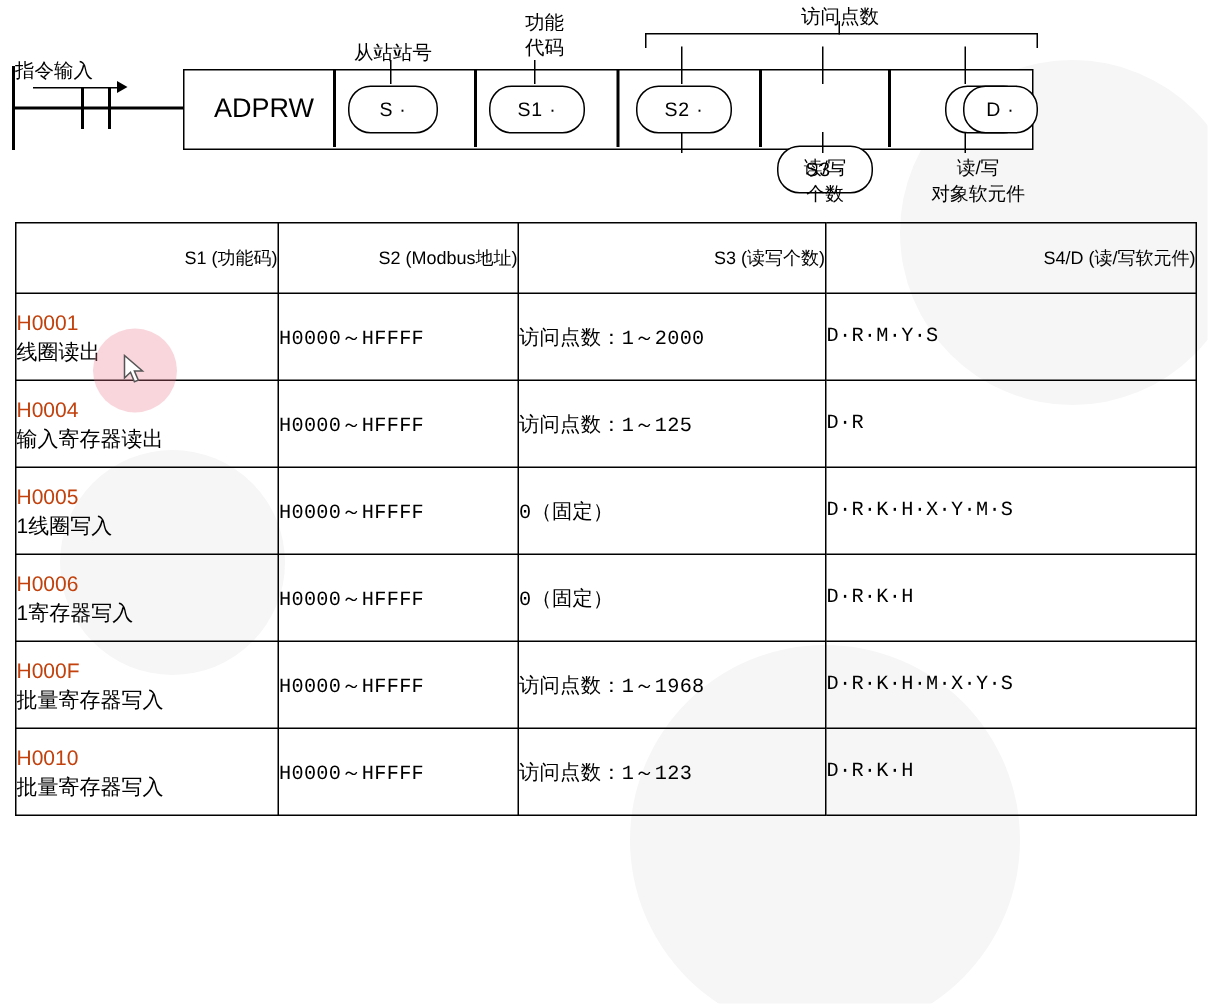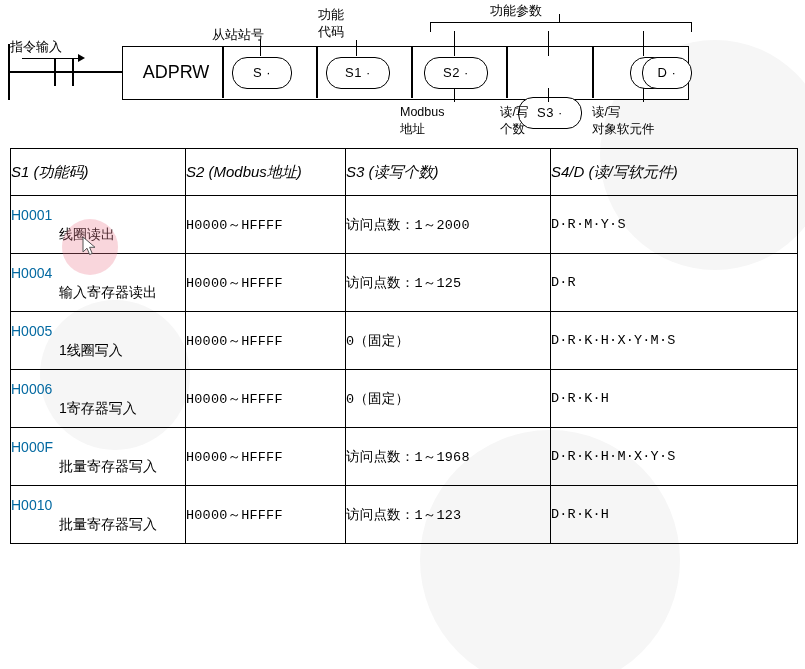--- a/index.html
+++ b/index.html
@@ -38,20 +38,21 @@
   .diagram {
     position: relative;
     height: 148px;
     width: 805px;
   }
 
   .lbl {
     position: absolute;
     font-size: 13px;
     line-height: 17px;
+    text-align: center;
     white-space: nowrap;
   }
 
   .lbl.sm { font-size: 12.5px; }
 
   
   #lbl-instr-input { left: 10px; top: 38px; font-size: 13px; }
   .arrow-line {
     position: absolute;
     left: 22px;
@@ -184,47 +185,45 @@
     table-layout: fixed;
   }
   table.spec th, table.spec td {
     border: 1.5px solid #000;
     padding: 0;
     vertical-align: middle;
     background: transparent;
   }
   table.spec th {
     height: 46px;
-    font-size: 15px;
+    font-size: 12px;
     font-weight: normal;
-    text-align: left;
-    font-style: italic;
+    text-align: right;
   }
   table.spec td {
     height: 57px;
     font-size: 13.5px;
   }
   col.c1 { width: 175px; }
   col.c2 { width: 160px; }
   col.c3 { width: 205px; }
   col.c4 { width: 247px; }
 
   .cell-pad { padding-left: 14px; }
   .code {
-    color: #0369a1;
+    color: #c2410c;
     font-size: 14px;
     line-height: 19px;
     display: block;
   }
   .desc {
     color: #000;
     font-size: 14px;
     line-height: 19px;
     display: block;
-    margin-left: 48px;
   }
   .mono-val {
     font-size: 14px;
     letter-spacing: 0.2px;
     font-family: Liberation Mono, monospace;
   }
 
   
   .cursor-blob {
     position: absolute;
@@ -295,26 +294,22 @@
     <div class="tick" style="left:548px; top:88px; height:14px;"></div>
     <div class="tick" style="left:643px; top:88px; height:14px;"></div>
 
     <div class="lbl" id="lbl-slave">从站站号</div>
 
     <div class="lbl" id="lbl-funccode">
       <span>功能</span><br>
       <span>代码</span>
     </div>
 
-    <div class="lbl" id="lbl-funcparam">功能参数</div>
-
-    <div class="lbl sm" id="lbl-modbus">
-      <span>Modbus</span><br>
-      <span>地址</span>
-    </div>
+    <div class="lbl" id="lbl-funcparam">访问点数</div>
+
 
     <div class="lbl sm" id="lbl-rw-count">
       <span>读/写</span><br>
       <span>个数</span>
     </div>
 
     <div class="lbl sm" id="lbl-rw-obj">
       <span>读/写</span><br>
       <span>对象软元件</span>
     </div>

